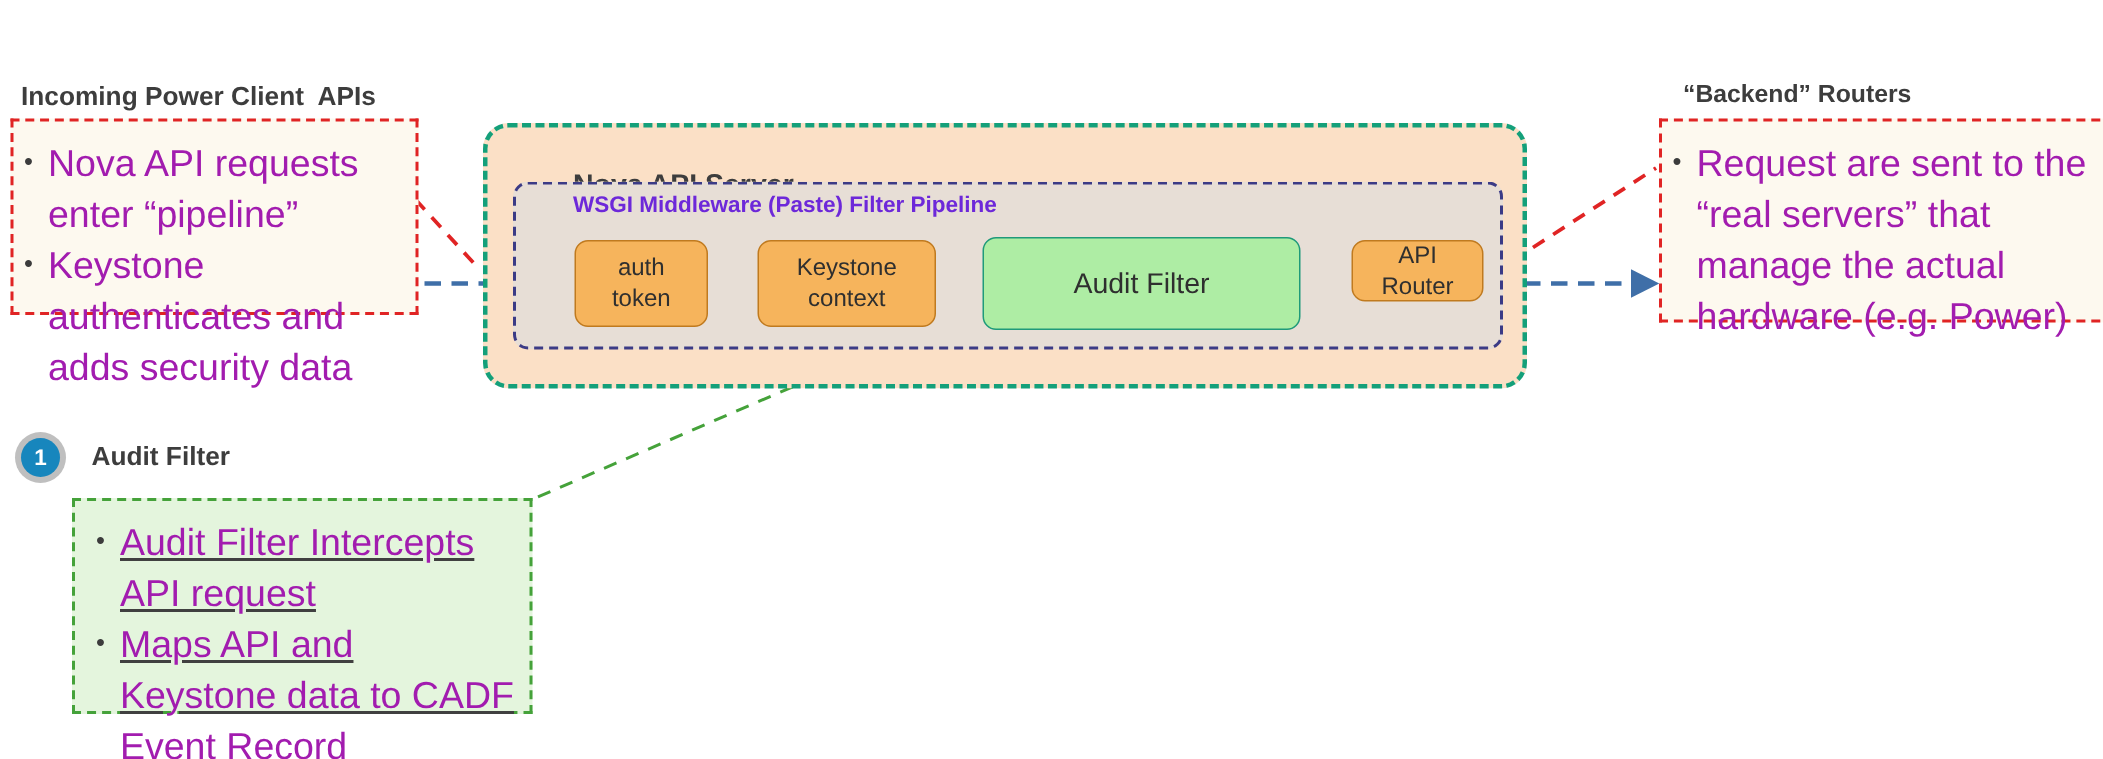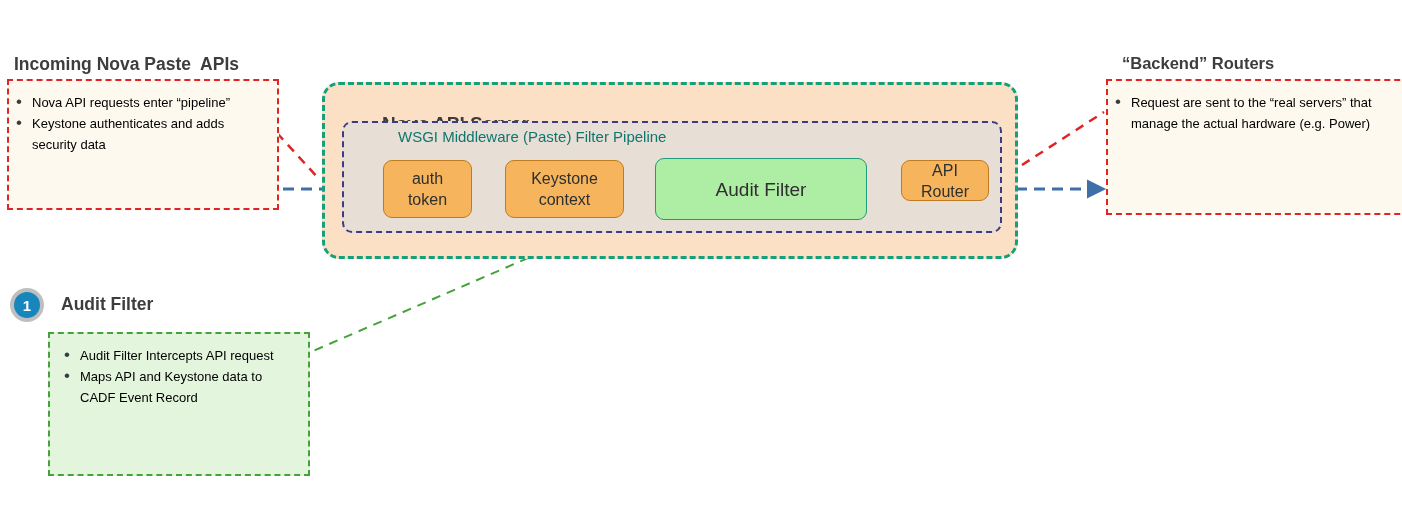--- a/index.html
+++ b/index.html
@@ -15,22 +15,22 @@
   
   .heading{position:absolute;font-weight:bold;font-size:17.5px;
            color:#3d3d3d;letter-spacing:0px;white-space:pre;}
 
   
   .callout{position:absolute;box-sizing:border-box;}
   .callout.red{border:2px dashed #e02424;background:#fdf9ef;}
   .callout.green{border:2px dashed #45a23a;background:#e4f5dd;}
 
   .callout ul{list-style:none;margin:0;padding:0;}
-  .callout li{position:relative;padding-left:19px;font-size:13px;
-              line-height:21px;color:#000000;}
+  .callout li{position:relative;padding-left:19px;font-size:25px;
+              line-height:34px;color:#a21caf;}
   .callout li::before{content:"\2022";position:absolute;left:3px;top:-1px;
               font-size:17px;color:#3c3c3c;}
 
   
   .badge{position:absolute;width:34px;height:34px;border-radius:50%;
          background:#bfbfbf;display:flex;align-items:center;
          justify-content:center;}
   .badge .inner{width:26px;height:26px;border-radius:50%;
          background:#1786bd;color:#ffffff;font-weight:bold;font-size:15px;
          display:flex;align-items:center;justify-content:center;
@@ -40,22 +40,22 @@
   .server{position:absolute;left:322px;top:82px;width:696px;height:177px;
           box-sizing:border-box;border:3px dashed #14a07a;border-radius:17px;
           background:#fbe0c6;}
   .server-title{position:absolute;left:382px;top:89px;font-weight:bold;
           font-size:19px;color:#3d3d3d;margin-top:24px;}
 
   
   .pipeline{position:absolute;left:342px;top:121px;width:660px;height:112px;
             box-sizing:border-box;border:2px dashed #3b3b86;border-radius:10px;
             background:#e7ded6;}
-  .pipeline-title{position:absolute;left:398px;top:128px;font-weight:normal;
-            font-size:15px;color:#0f766e;}
+  .pipeline-title{position:absolute;left:382px;top:128px;font-weight:bold;
+            font-size:15px;color:#6d28d9;}
 
   
   .node{position:absolute;box-sizing:border-box;border-radius:9px;
         display:flex;flex-direction:column;align-items:center;
         justify-content:center;text-align:center;}
   .node.orange{background:#f6b45c;border:1.5px solid #c07a1f;
         font-size:16px;line-height:21px;color:#2f2f2f;}
   .node.greenbox{background:#aeeda4;border:1.5px solid #1f9a7a;
         font-size:19px;line-height:25px;color:#2f2f2f;}
 </style>
@@ -91,21 +91,21 @@
 
     <ellipse cx="346" cy="180" rx="11" ry="52" fill="none" stroke="#3b3b86" stroke-width="2" stroke-dasharray="7,6"></ellipse>
 
     <line x1="277" y1="133" x2="320" y2="180" stroke="#e02424" stroke-width="2.5" stroke-dasharray="9,7"></line>
 
     <line x1="1022" y1="165" x2="1104" y2="112" stroke="#e02424" stroke-width="2.5" stroke-dasharray="9,7"></line>
 
     <line x1="690" y1="188" x2="313" y2="351" stroke="#45a23a" stroke-width="2" stroke-dasharray="9,7"></line>
   </svg>
 
-  <div class="heading" style="left:14px;top:54px;">Incoming Nova Paste  APIs</div>
+  <div class="heading" style="left:14px;top:54px;">Incoming Power Client  APIs</div>
 
   <div class="callout red" style="left:7px;top:79px;width:272px;height:131px;">
     <ul style="margin:11px 10px 0 4px;">
       <li>Nova API requests enter “pipeline”</li>
       <li>Keystone authenticates and adds security data</li>
     </ul>
   </div>
 
   <div class="heading" style="left:1122px;top:54px;font-size:16.5px;">“Backend” Routers</div>
 
@@ -138,20 +138,20 @@
   <div class="node orange" style="left:901px;top:160px;width:88px;height:41px;">
     <div>API</div>
     <div>Router</div>
   </div>
 
   <div class="badge" style="left:10px;top:288px;">
     <span class="inner">1</span>
   </div>
   <div class="heading" style="left:61px;top:294px;">Audit Filter</div>
 
-  <div class="callout green" style="left:48px;top:332px;width:262px;height:144px;">
+  <div class="callout green" style="left:48px;top:332px;width:307px;height:144px;text-decoration:underline;">
     <ul style="margin:11px 10px 0 11px;">
       <li>Audit Filter Intercepts API request</li>
       <li>Maps API and Keystone data to CADF Event Record</li>
     </ul>
   </div>
 
 </div>
 
 </body></html>

